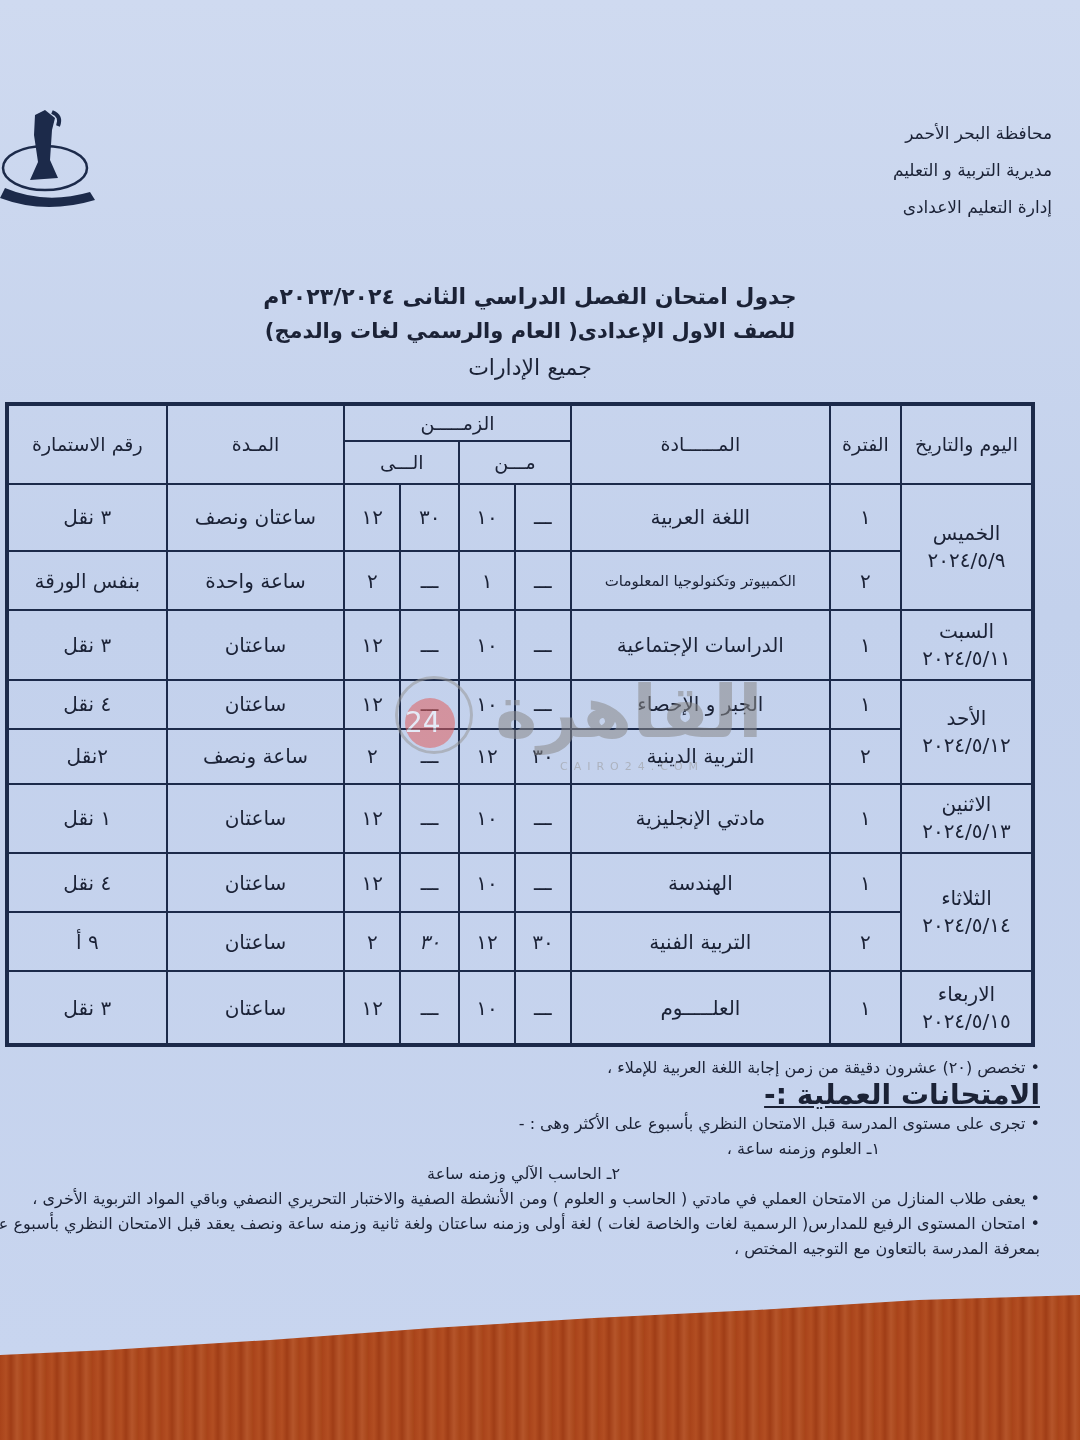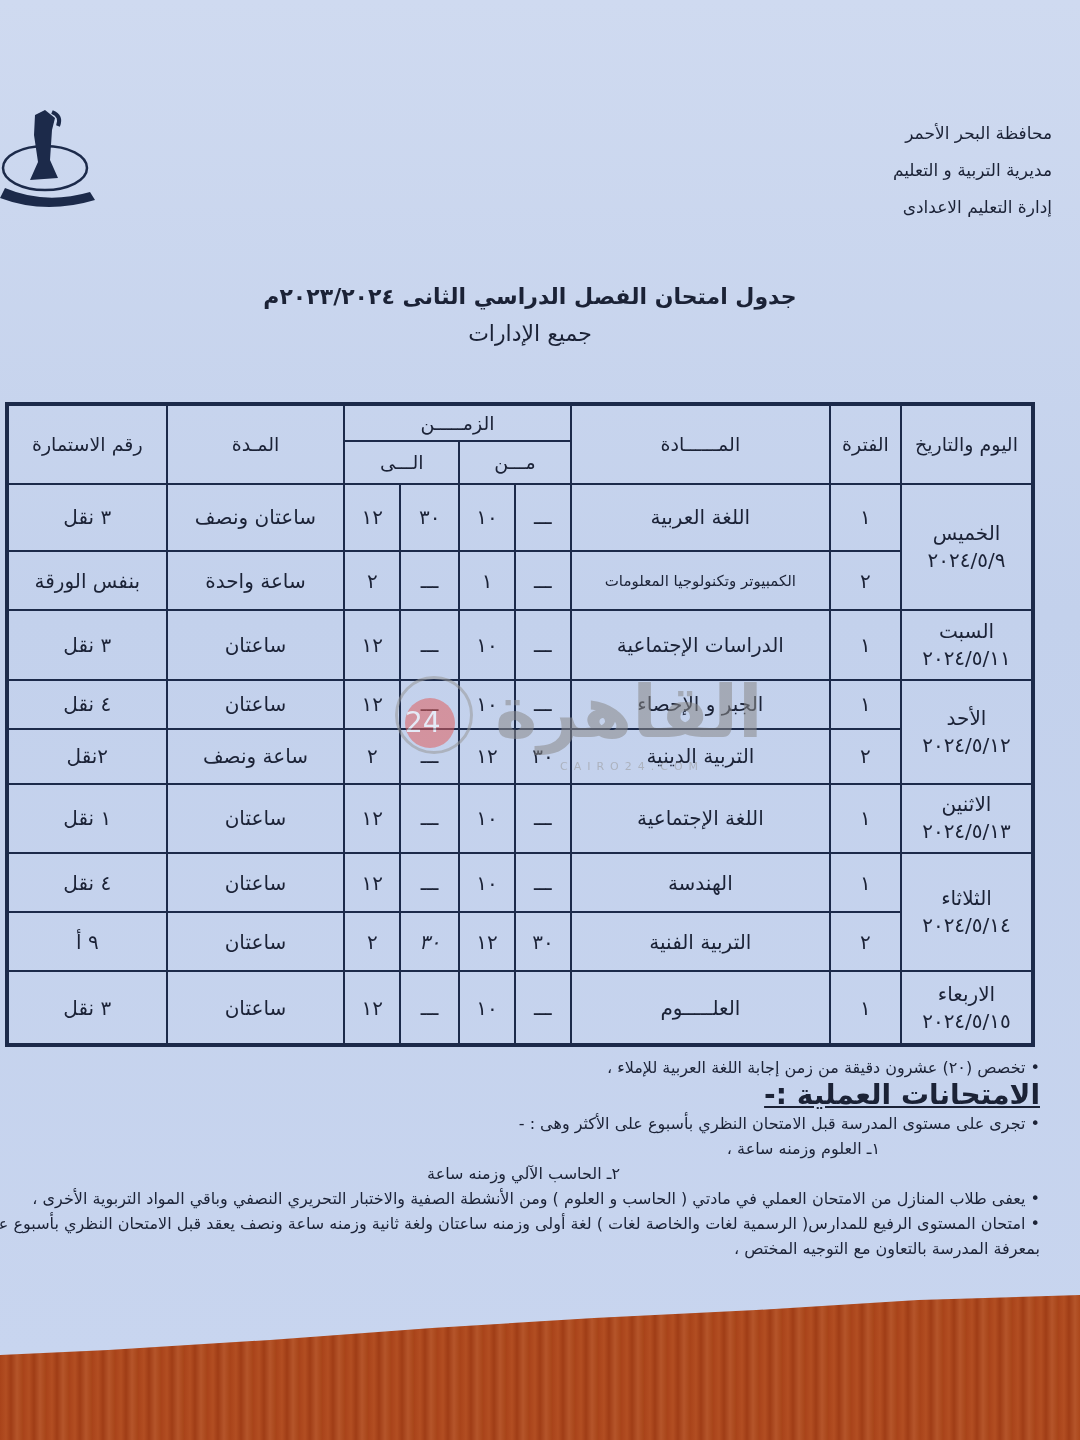--- a/index.html
+++ b/index.html
@@ -66,20 +66,21 @@
   </div>
 
   <div class="header-lines">
     <div>محافظة البحر الأحمر</div>
     <div>مديرية التربية و التعليم</div>
     <div>إدارة التعليم الاعدادى</div>
   </div>
 
   <div class="title-block">
     <div class="t1">جدول امتحان الفصل الدراسي الثانى ٢٠٢٣/٢٠٢٤م</div>
+    <div class="t2">للصف الاول الإعدادى( العام والرسمي لغات والدمج)</div>
     <div class="t3">جميع الإدارات</div>
   </div>
 
   <table class="sched">
     <colgroup>
       <col style="width:130px">
         <col style="width:70px">
         <col style="width:255px">
       <col style="width:55px">
         <col style="width:55px">
@@ -166,21 +167,21 @@
       <td>ساعة ونصف</td>
       <td>٢نقل</td>
     </tr>
 
     <tr style="height:68px">
       <td class="date-cell">
         <div>الاثنين</div>
         <div>٢٠٢٤/٥/١٣</div>
       </td>
       <td>١</td>
-      <td>اللغة الإجتماعية</td>
+      <td>مادتي الإنجليزية</td>
       <td>ـــ</td>
       <td>١٠</td>
       <td>ـــ</td>
       <td>١٢</td>
       <td>ساعتان</td>
       <td>١ نقل</td>
     </tr>
 
     <tr style="height:58px">
       <td rowspan="2" class="date-cell">

